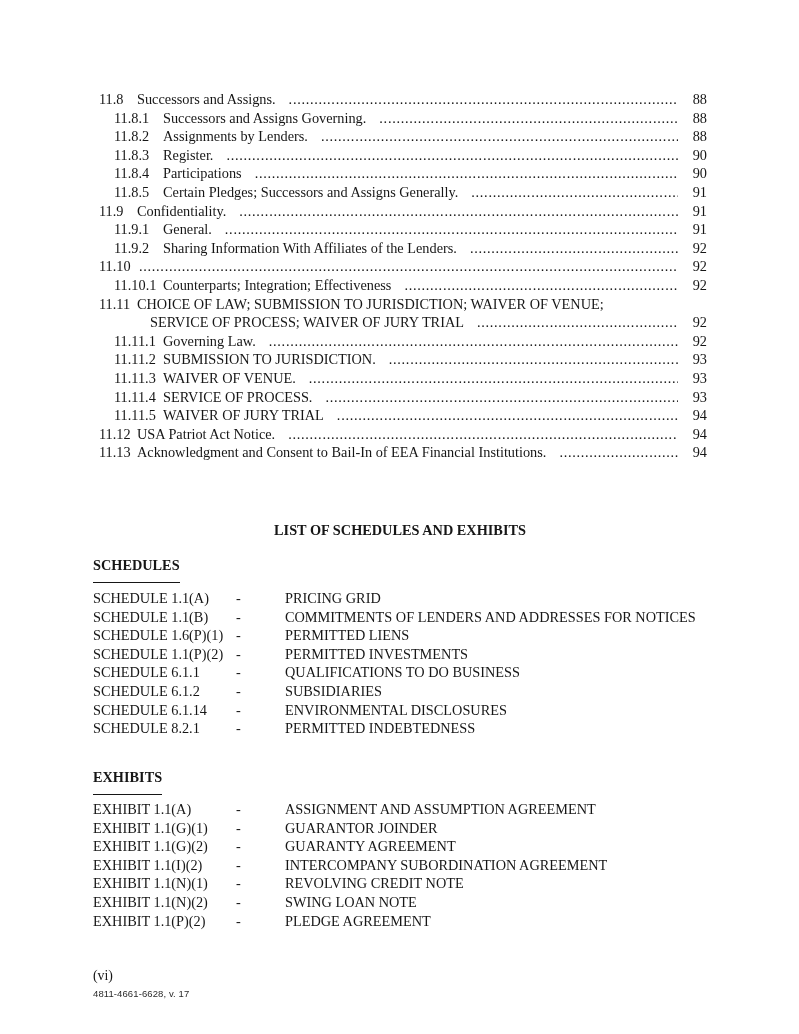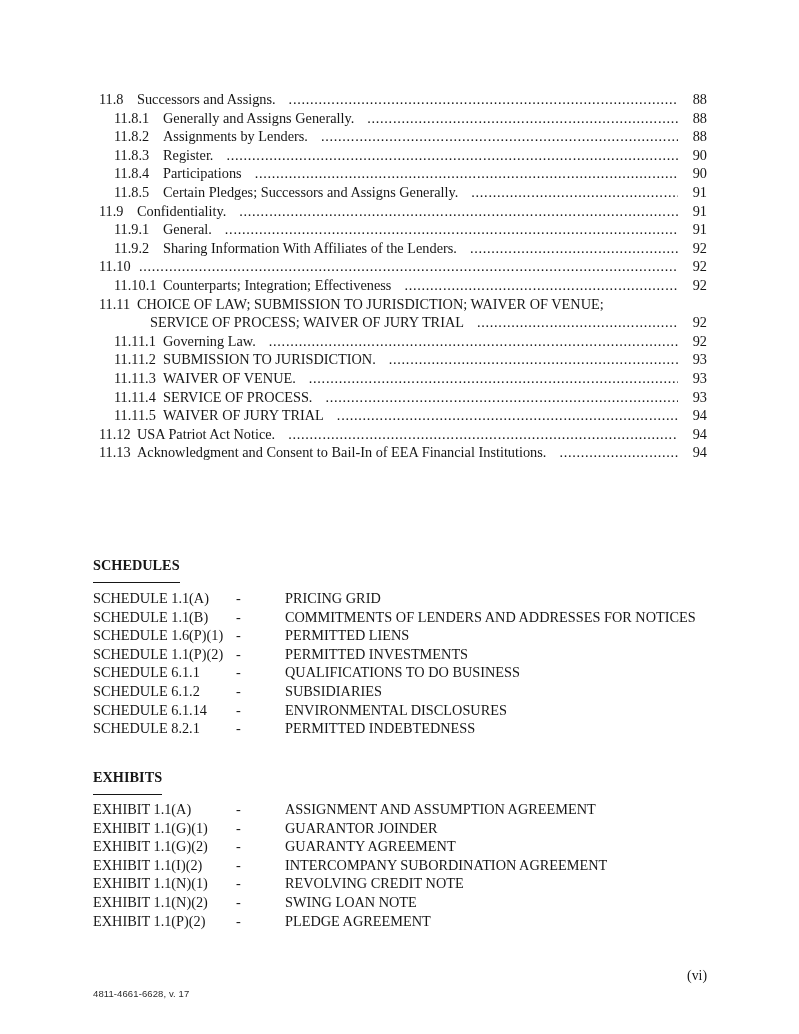--- a/index.html
+++ b/index.html
@@ -61,21 +61,21 @@
   .exhibits-list { top: 800px; }
   .lx-row { display: grid; grid-template-columns: 192px 1fr; }
   .lx-left { display: flex; white-space: nowrap; align-items: baseline; }
   .lx-label { min-width: 138px; }
   .lx-dash { margin-left: 5px; }
   .lx-desc { max-width: 422px; }
 
   
   .footer-page-num {
     position: absolute; left: 93px; top: 967px; width: 614px;
-    text-align: right; font-size: 13.8px;
+    text-align: left; font-size: 13.8px;
   }
   .footer-doc-id {
     position: absolute; left: 93px; top: 985px;
     font-family: "Liberation Sans", "DejaVu Sans", sans-serif;
     font-size: 9.5px; color: #2a2a2a; letter-spacing: 0.1px;
   }
 </style>
 </head>
 <body>
 
@@ -89,21 +89,21 @@
             <span class="toc-title">Successors and Assigns.</span>
             <span class="leader"></span>
             <span class="toc-page">88</span>
           </div>
         </div>
       </div>
       <div class="toc-row lvl2">
         <span class="toc-num">11.8.1</span>
         <div class="toc-body">
           <div class="toc-line">
-            <span class="toc-title">Generally and Assigns Generally.</span>
+            <span class="toc-title">Successors and Assigns Governing.</span>
             <span class="leader"></span>
             <span class="toc-page">88</span>
           </div>
         </div>
       </div>
       <div class="toc-row lvl2">
         <span class="toc-num">11.8.2</span>
         <div class="toc-body">
           <div class="toc-line">
             <span class="toc-title">Assignments by Lenders.</span>
@@ -269,20 +269,21 @@
         <div class="toc-body">
           <div class="toc-line">
             <span class="toc-title">Acknowledgment and Consent to Bail-In of EEA Financial Institutions.</span>
             <span class="leader"></span>
             <span class="toc-page">94</span>
           </div>
         </div>
       </div>
     </div>
 
+  <div class="list-heading">LIST OF SCHEDULES AND EXHIBITS</div>
 
   <div class="sub-heading schedules-title">
     <span class="underlined">SCHEDULES</span>
   </div>
   <div class="lx-list schedules-list">
       <div class="lx-row">
         <span class="lx-left">
           <span class="lx-label">SCHEDULE 1.1(A)</span>
           <span class="lx-dash">-</span>
         </span>

